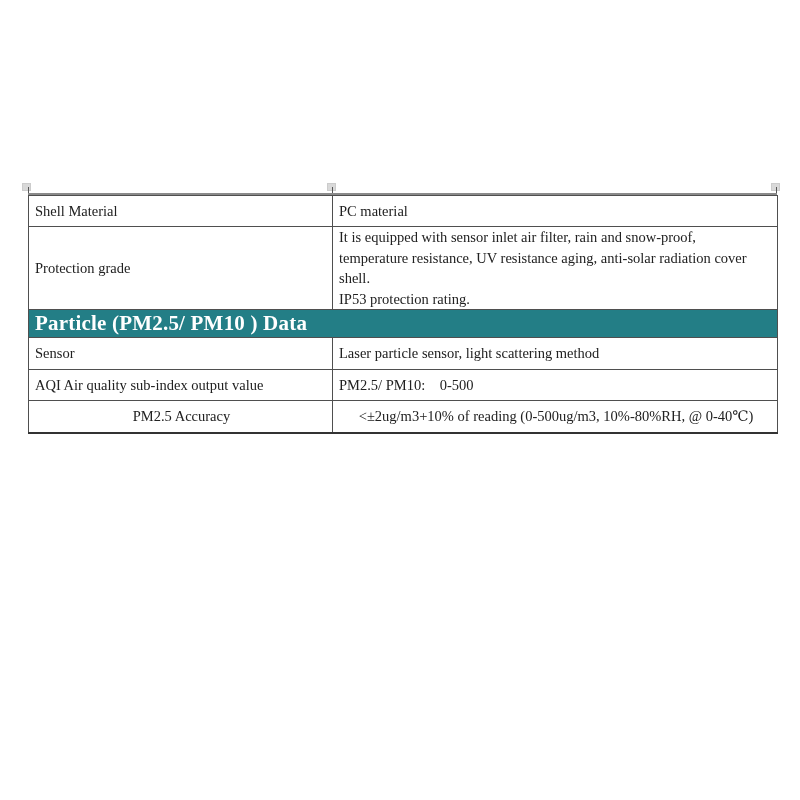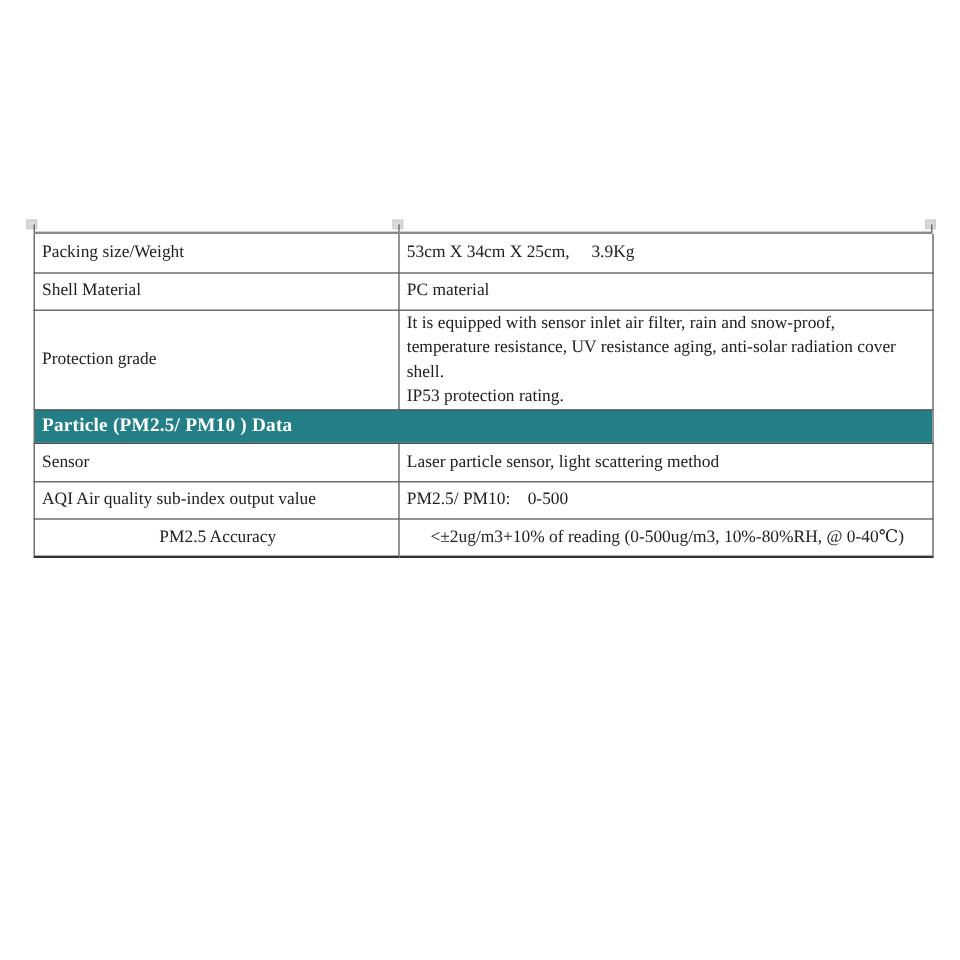--- a/index.html
+++ b/index.html
@@ -43,21 +43,21 @@
   td.multiline {
     line-height: 20.6px;
     padding-top: 1px;
     padding-bottom: 2px;
     margin-left: 47px;
   }
   tr.section td {
     background: #237e86;
     color: #ffffff;
     font-weight: bold;
-    font-size: 16px;
+    font-size: 21px;
     letter-spacing: 0.2px;
   }
   .h32 { height: 32px; }
   .h31 { height: 31px; }
   .h83 { height: 83px; }
   .h28 { height: 28px; }
   .grip {
     position: absolute;
     width: 9px;
     height: 8px;
@@ -91,24 +91,20 @@
 <div class="tick tick-right"></div>
 
 <div class="sheet">
   <div class="top-border"></div>
   <table class="spec">
     <colgroup>
       <col style="width:304px">
       <col style="width:445px">
     </colgroup>
     <tbody>
-      <tr class="first h32">
-        <td class="lab">Packing size/Weight</td>
-        <td class="val">53cm X 34cm X 25cm,     3.9Kg</td>
-      </tr>
       <tr class="h31">
         <td class="lab">Shell Material</td>
         <td class="val">PC material</td>
       </tr>
       <tr class="h83">
         <td class="lab">Protection grade</td>
         <td class="val multiline">It is equipped with sensor inlet air filter, rain and snow-proof,
 temperature resistance, UV resistance aging, anti-solar radiation cover
 shell.
 IP53 protection rating.</td>

